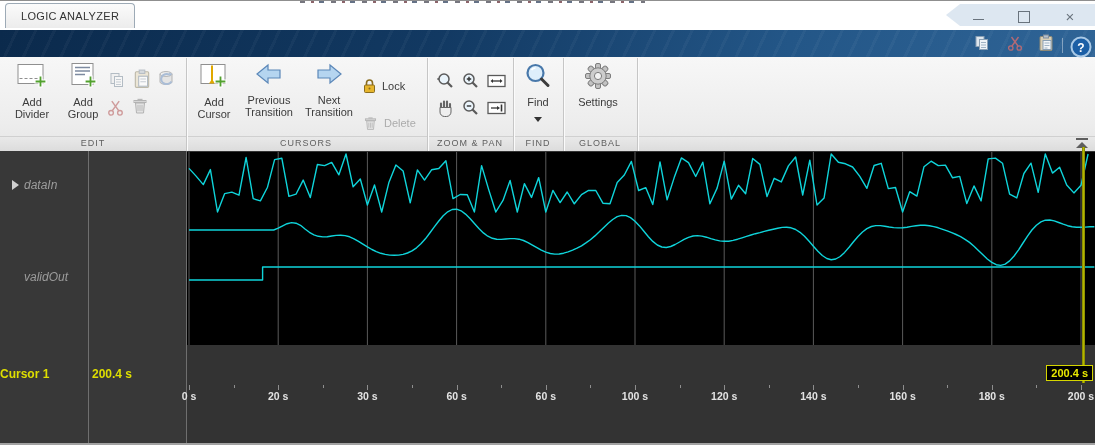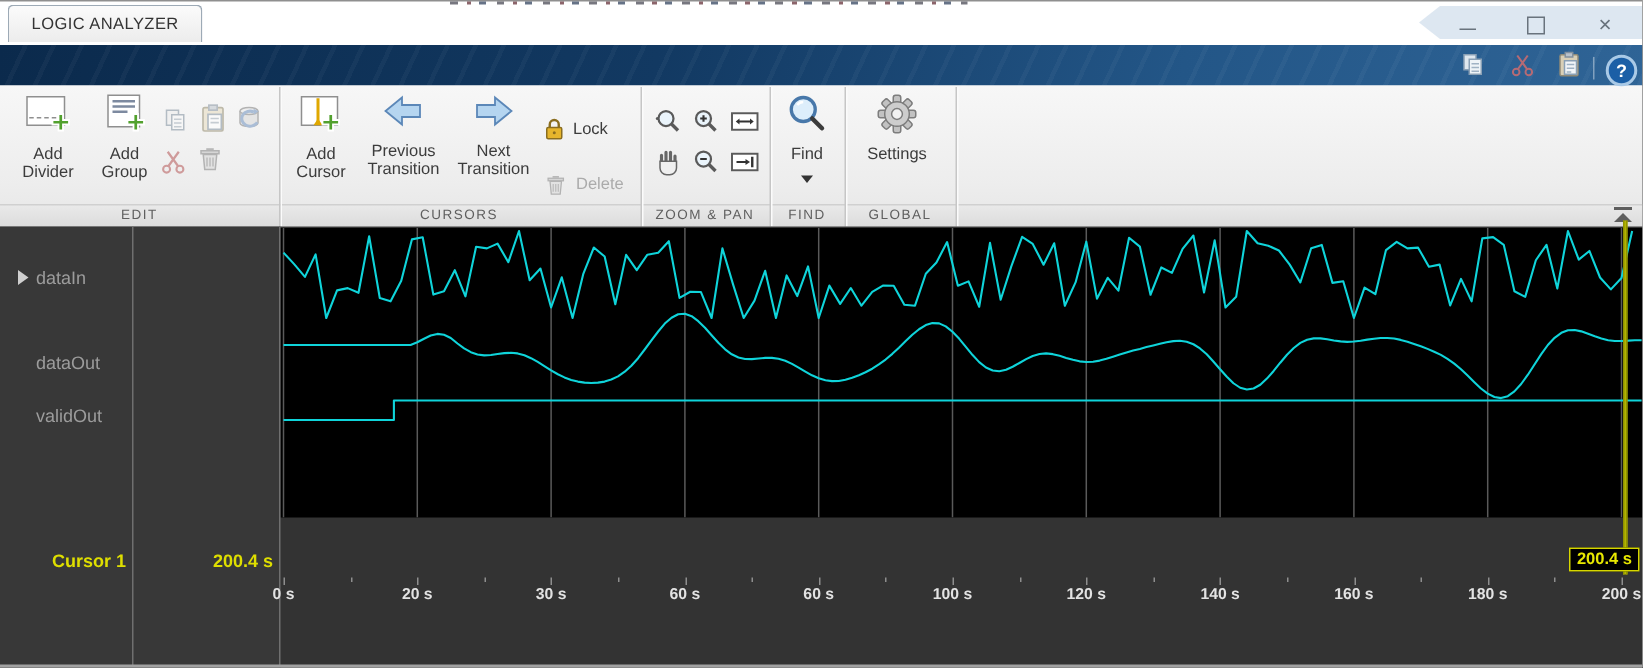--- a/index.html
+++ b/index.html
@@ -48,26 +48,26 @@
   .collapse-btn{position:absolute;right:5px;top:81px;width:16px;height:12px;cursor:default;}
   .collapse-btn .bar{width:12px;height:2px;background:#5e5e5e;margin:0 auto;}
   .collapse-btn .tri{width:0;height:0;margin:2px auto 0;border-left:6px solid transparent;border-right:6px solid transparent;border-bottom:6px solid #5e5e5e;}
 
   
   .workspace{position:absolute;left:0;top:151px;width:1095px;height:294px;background:#333;overflow:hidden;}
   .label-panel{position:absolute;left:0;top:0;width:187px;height:294px;background:#383838;}
   .vdiv{position:absolute;top:0;width:1px;height:294px;background:#6f6f6f;}
   .wavebg{position:absolute;left:187px;top:1px;width:908px;height:193px;background:#000;}
   .signal-row{position:absolute;left:0;width:185px;height:16px;display:flex;align-items:center;}
-  .signal-name{font-size:12px;color:#9c9c9c;}
+  .signal-name{font-size:12px;color:#9c9c9c;font-style:italic;}
   .expand-tri{width:0;height:0;border-top:5px solid transparent;border-bottom:5px solid transparent;border-left:7px solid #cfcfcf;margin:0 5px 0 12px;}
   .axis-layer{position:absolute;left:0;top:194px;width:1095px;height:100px;margin-top:40px;}
   .tick{position:absolute;top:0;width:1px;background:#8e8e8e;}
   .tick-label{position:absolute;top:5px;transform:translateX(-50%);font-size:10.5px;font-weight:bold;color:#e3e3e3;white-space:nowrap;}
-  .readout{position:absolute;top:216px;font-size:12px;font-weight:bold;color:#dede00;text-align:right;}
+  .readout{position:absolute;top:216px;font-size:12px;font-weight:bold;color:#dede00;}
 
   .cursor-line{position:absolute;top:147px;width:3px;height:236px;background:#b3b500;border-left:1px solid #8f9100;border-right:1px solid #8f9100;box-sizing:border-box;z-index:5;}
   .cursor-flag{position:absolute;top:365px;right:2px;z-index:6;background:#000;border:1px solid #d6d600;
     color:#e8e800;font-size:11px;font-weight:bold;padding:1px 4px;}
   .bottom-strip{position:absolute;left:0;bottom:0;width:1095px;height:2px;background:#a2a2a2;z-index:7;}
 </style>
 </head>
 <body>
 
 <div class="window">
@@ -312,24 +312,20 @@
         <polyline points="2.0,16.4 9.1,24.1 16.3,32.6 23.4,17.6 30.5,60.0 37.7,41.6 44.8,40.1 52.0,43.2 59.1,5.5 66.2,46.7 73.4,48.9 80.5,35.2 87.6,7.6 94.8,6.2 101.9,44.4 109.0,42.2 116.2,28.1 123.3,45.6 130.4,12.5 137.6,13.6 144.7,10.4 151.9,22.8 159.0,2.0 166.1,34.8 173.3,27.0 180.4,53.0 187.5,32.9 194.7,60.0 201.8,30.8 208.9,13.0 216.1,19.0 223.2,50.8 230.4,17.9 237.5,28.1 244.6,17.8 251.8,16.5 258.9,8.8 266.0,46.6 273.2,42.5 280.3,42.7 287.4,60.0 294.6,13.6 301.7,37.6 308.8,60.0 316.0,48.4 323.1,28.5 330.3,60.0 337.4,31.6 344.5,45.4 351.7,25.6 358.8,60.0 365.9,38.4 373.1,50.6 380.2,40.0 387.3,51.8 394.5,42.6 401.6,38.4 408.8,38.5 415.9,51.2 423.0,51.8 430.2,30.5 437.3,23.0 444.4,9.4 451.6,38.5 458.7,35.6 465.8,52.5 473.0,9.9 480.1,47.8 487.2,25.6 494.4,5.9 501.5,10.6 508.7,24.5 515.8,10.2 522.9,51.8 530.1,36.1 537.2,9.1 544.3,47.1 551.5,33.2 558.6,41.8 565.7,6.5 572.9,12.4 580.0,44.5 587.2,26.3 594.3,29.9 601.4,13.9 608.6,5.0 615.7,43.0 622.8,8.2 630.0,53.0 637.1,45.9 644.2,2.0 651.4,10.2 658.5,11.8 665.6,15.0 672.8,24.4 679.9,36.3 687.1,13.5 694.2,11.3 701.3,36.6 708.5,35.5 715.6,60.0 722.7,39.7 729.9,44.1 737.0,14.7 744.1,9.2 751.3,13.6 758.4,13.1 765.6,25.8 772.7,24.4 779.8,51.6 787.0,33.9 794.1,48.9 801.2,6.9 808.4,6.1 815.5,11.2 822.6,42.2 829.8,45.9 836.9,21.5 844.0,11.2 851.2,40.4 858.3,2.0 865.5,21.1 872.6,15.3 879.7,33.0 886.9,40.9 894.0,33.3 901.1,2.0" fill="none" stroke="#0fd4da" stroke-width="1.4" stroke-linejoin="round"></polyline>
         <polyline points="2.0,78.0 6.5,78.0 10.9,78.0 15.4,78.0 19.8,78.0 24.3,78.0 28.8,78.0 33.2,78.0 37.7,78.0 42.1,78.0 46.6,78.0 51.1,78.0 55.5,78.0 60.0,78.0 64.4,78.0 68.9,78.0 73.4,78.0 77.8,78.0 82.3,78.0 86.7,78.0 91.2,76.2 95.7,73.8 100.1,71.7 104.6,70.6 109.0,71.2 113.5,73.3 118.0,77.0 122.4,80.3 126.9,82.8 131.3,84.3 135.8,84.9 140.3,84.7 144.7,84.0 149.2,83.4 153.6,83.2 158.1,83.6 162.6,84.8 167.0,86.8 171.5,89.3 175.9,92.1 180.4,94.9 184.9,97.5 189.3,99.6 193.8,101.3 198.2,102.4 202.7,103.1 207.2,103.3 211.6,103.1 216.1,102.4 220.5,101.0 225.0,98.9 229.5,95.8 233.9,91.8 238.4,86.8 242.8,81.0 247.3,74.9 251.8,69.0 256.2,63.7 260.7,59.8 265.1,57.5 269.6,57.2 274.1,58.8 278.5,62.1 283.0,66.5 287.4,71.5 291.9,76.5 296.4,80.9 300.8,84.2 305.3,86.3 309.7,87.3 314.2,87.4 318.7,87.0 323.1,86.6 327.6,86.6 332.0,87.2 336.5,88.5 341.0,90.6 345.4,93.1 349.9,95.7 354.3,98.2 358.8,100.2 363.3,101.5 367.7,102.1 372.2,102.0 376.6,101.2 381.1,99.9 385.6,98.2 390.0,96.2 394.5,93.8 398.9,90.9 403.4,87.7 407.9,83.9 412.3,79.8 416.8,75.4 421.2,71.2 425.7,67.5 430.2,64.7 434.6,63.4 439.1,63.6 443.5,65.6 448.0,69.2 452.5,73.9 456.9,79.3 461.4,84.7 465.8,89.4 470.3,93.0 474.8,95.0 479.2,95.5 483.7,94.5 488.1,92.5 492.6,90.0 497.1,87.4 501.5,85.3 506.0,84.0 510.4,83.6 514.9,84.1 519.4,85.2 523.8,86.6 528.3,87.9 532.7,88.9 537.2,89.3 541.7,89.2 546.1,88.4 550.6,87.2 555.0,85.8 559.5,84.4 564.0,83.0 568.4,81.7 572.9,80.6 577.3,79.4 581.8,78.3 586.3,77.2 590.7,76.2 595.2,75.4 599.6,75.2 604.1,75.8 608.6,77.5 613.0,80.3 617.5,84.2 621.9,89.0 626.4,94.2 630.9,99.2 635.3,103.5 639.8,106.5 644.2,107.7 648.7,107.0 653.2,104.5 657.6,100.4 662.1,95.3 666.5,89.8 671.0,84.5 675.5,80.0 679.9,76.6 684.4,74.5 688.8,73.6 693.3,73.6 697.8,74.2 702.2,75.0 706.7,75.6 711.1,75.9 715.6,75.7 720.1,75.2 724.5,74.4 729.0,73.8 733.4,73.3 737.9,73.3 742.4,73.7 746.8,74.6 751.3,75.8 755.7,77.3 760.2,78.8 764.7,80.6 769.1,82.5 773.6,84.6 778.0,87.3 782.5,90.4 787.0,94.2 791.4,98.4 795.9,102.8 800.3,107.0 804.8,110.4 809.3,112.7 813.7,113.4 818.2,112.1 822.6,108.9 827.1,104.0 831.6,97.8 836.0,91.0 840.5,84.1 844.9,78.0 849.4,73.2 853.9,69.9 858.3,68.2 862.8,68.0 867.2,68.9 871.7,70.5 876.2,72.2 880.6,73.7 885.1,74.8 889.5,75.3 894.0,75.3 898.5,75.1 902.9,74.8 907.4,74.8" fill="none" stroke="#0fd4da" stroke-width="1.4" stroke-linejoin="round"></polyline>
         <polyline points="2.0,128.0 75.6,128.0 75.6,115.0 907.4,115.0" fill="none" stroke="#0fd4da" stroke-width="1.4" stroke-linejoin="round"></polyline>
       </svg>
     <div class="vdiv" style="left:88px"></div>
     <div class="vdiv" style="left:186px"></div>
 
     <div class="signal-row" style="top:26px">
       <span class="expand-tri"></span>
       <span class="signal-name">dataIn</span>
-    </div>
-    <div class="signal-row" style="top:83px">
-      <span style="width:24px"></span>
-      <span class="signal-name">dataOut</span>
     </div>
     <div class="signal-row" style="top:118px">
       <span style="width:24px"></span>
       <span class="signal-name">validOut</span>
     </div>
 
     <div id="axis-layer" class="axis-layer">
         <div class="tick" style="left: 189px; height: 5px;"></div>
         <div class="tick-label" style="left: 189px;">0 s</div>
         <div class="tick" style="left: 233.6px; height: 3px;"></div>

